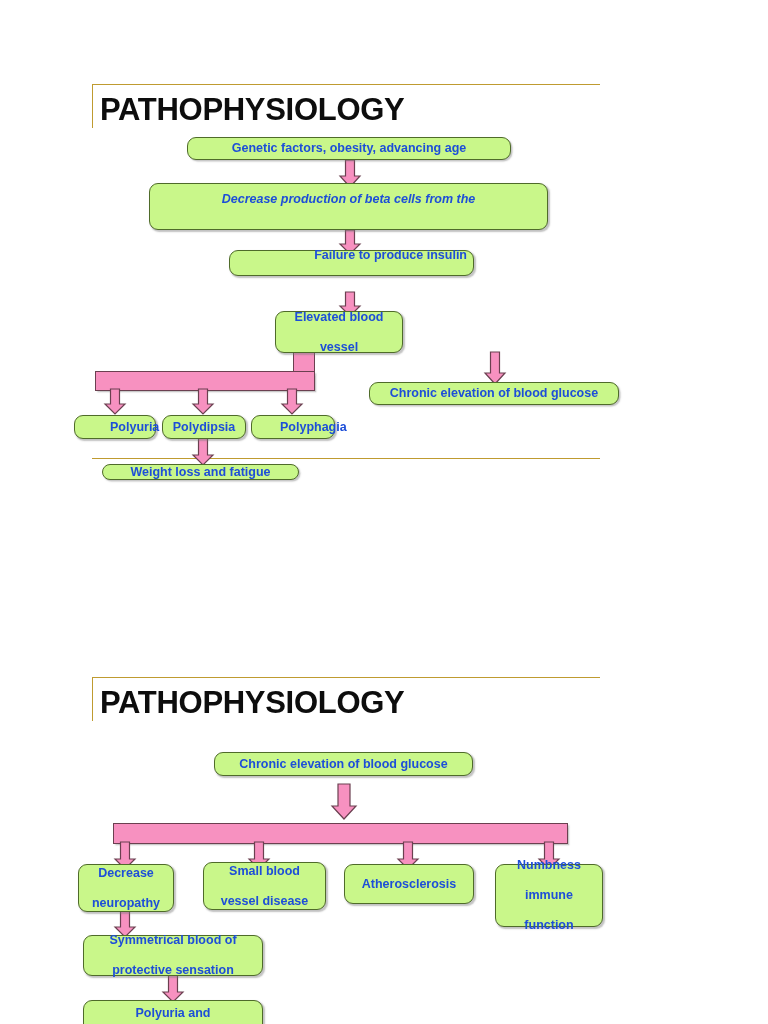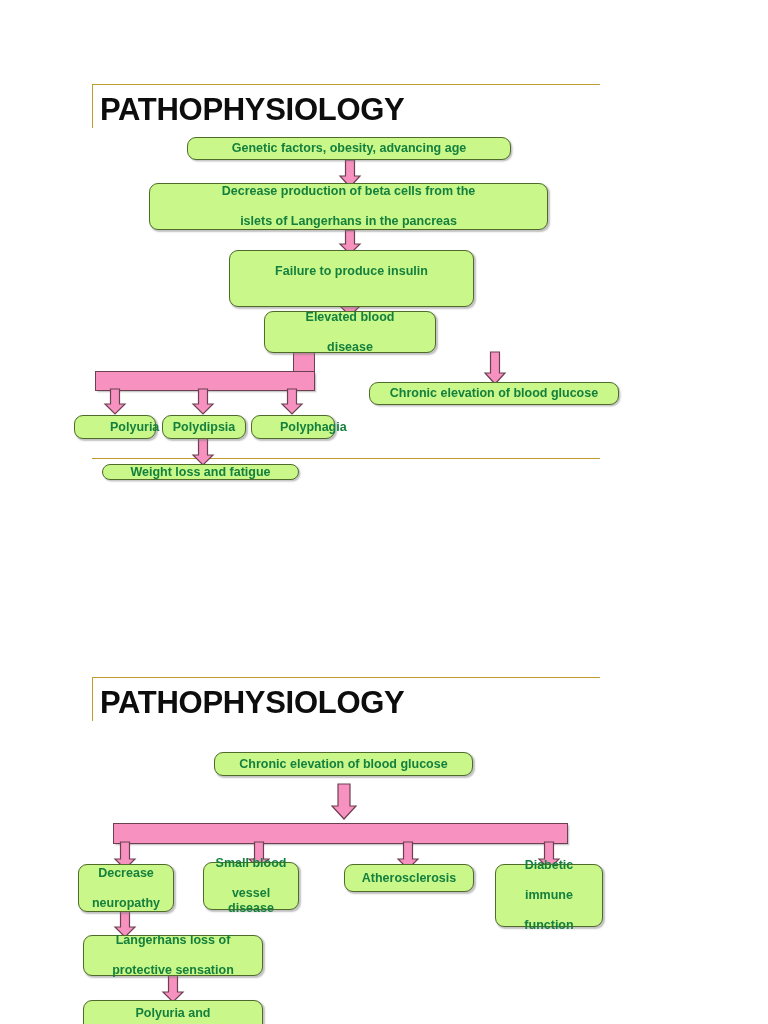--- a/index.html
+++ b/index.html
@@ -51,21 +51,21 @@
   .node {
     position: absolute;
     box-sizing: border-box;
     background: #c9f78a;
     border: 1.2px solid #4f6b2a;
     border-radius: 9px;
     font-family: "Liberation Sans", sans-serif;
     font-weight: bold;
     font-size: 12.5px;
     line-height: 15px;
-    color: #15803d;
+    color: #1d4ed8;
     display: flex;
     align-items: center;
     justify-content: center;
     text-align: center;
     padding: 2px 6px;
     box-shadow: 1.5px 1.5px 1.5px rgba(120,120,120,0.45);
     z-index: 3;
   }
   .node span { display: block; width: 100%; }
 
@@ -106,49 +106,48 @@
   <div class="node" style="left:187px; top:137px; width:324px; height:23px;">
     <span>Genetic factors, obesity, advancing age</span>
   </div>
 
   <div class="arrow" style="left:336px; top:160px;">
     <svg width="28" height="28" viewBox="0 0 28 28">
       <path d="M9.5,0 L18.5,0 L18.5,16 L24,16 L14,27 L4,16 L9.5,16 Z" fill="#f791c0" stroke="#6b4050" stroke-width="1.2"></path>
     </svg>
   </div>
 
-  <div class="node" style="left:149px; top:183px; width:399px; height:47px;">
+  <div class="node" style="left:149px; top:183px; width:399px; height:47px;font-style:italic;">
     <span>
       <span>Decrease production of beta cells from the</span><br>
-      <span>islets of Langerhans in the pancreas</span>
     </span>
   </div>
 
   <div class="arrow" style="left:336px; top:230px;">
     <svg width="28" height="25" viewBox="0 0 28 25">
       <path d="M9.5,0 L18.5,0 L18.5,14 L24,14 L14,24 L4,14 L9.5,14 Z" fill="#f791c0" stroke="#6b4050" stroke-width="1.2"></path>
     </svg>
   </div>
 
-  <div class="node" style="left:229px; top:250px; width:245px; height:57px;">
+  <div class="node" style="left:229px; top:250px; width:245px; height:26px;text-align:right;">
     <span>
       <span>Failure to produce insulin</span><br>
     </span>
   </div>
 
   <div class="arrow" style="left:336px; top:292px;">
     <svg width="28" height="25" viewBox="0 0 28 25">
       <path d="M9.5,0 L18.5,0 L18.5,14 L24,14 L14,24 L4,14 L9.5,14 Z" fill="#f791c0" stroke="#6b4050" stroke-width="1.2"></path>
     </svg>
   </div>
 
-  <div class="node" style="left:264px; top:311px; width:172px; height:42px;">
+  <div class="node" style="left:275px; top:311px; width:128px; height:42px;">
     <span>
       <span>Elevated blood</span><br>
-      <span>disease</span>
+      <span>vessel</span>
     </span>
   </div>
 
   <div class="stem" style="left:293px; top:350px; width:22px; height:38px;"></div>
 
   <div class="bar" style="left:95px; top:371px; width:220px; height:20px;"></div>
 
   <div class="arrow" style="left:481px; top:352px;">
     <svg width="28" height="33" viewBox="0 0 28 33">
       <path d="M9.5,0 L18.5,0 L18.5,21 L24,21 L14,32 L4,21 L9.5,21 Z" fill="#f791c0" stroke="#6b4050" stroke-width="1.2"></path>
@@ -237,46 +236,46 @@
       <path d="M9.5,0 L18.5,0 L18.5,17 L24,17 L14,27 L4,17 L9.5,17 Z" fill="#f791c0" stroke="#6b4050" stroke-width="1.2"></path>
     </svg>
   </div>
 
   <div class="node" style="left:78px; top:864px; width:96px; height:48px;">
     <span>
       <span>Decrease</span><br>
       <span>neuropathy</span>
     </span>
   </div>
-  <div class="node" style="left:203px; top:862px; width:96px; height:48px;">
+  <div class="node" style="left:203px; top:862px; width:123px; height:48px;">
     <span>
       <span>Small blood</span><br>
       <span>vessel disease</span>
     </span>
   </div>
-  <div class="node" style="left:344px; top:864px; width:130px; height:28px;justify-content:center;">
+  <div class="node" style="left:344px; top:864px; width:130px; height:40px;justify-content:center;">
     <span>Atherosclerosis</span>
   </div>
   <div class="node" style="left:495px; top:864px; width:108px; height:63px;">
     <span>
-      <span>Diabetic</span><br>
+      <span>Numbness</span><br>
       <span>immune</span><br>
       <span>function</span>
     </span>
   </div>
 
   <div class="arrow" style="left:111px; top:910px;">
     <svg width="28" height="28" viewBox="0 0 28 28">
       <path d="M9.5,0 L18.5,0 L18.5,17 L24,17 L14,27 L4,17 L9.5,17 Z" fill="#f791c0" stroke="#6b4050" stroke-width="1.2"></path>
     </svg>
   </div>
 
   <div class="node" style="left:83px; top:935px; width:180px; height:41px;">
     <span>
-      <span>Langerhans loss of</span><br>
+      <span>Symmetrical blood of</span><br>
       <span>protective sensation</span>
     </span>
   </div>
 
   <div class="arrow" style="left:159px; top:975px;">
     <svg width="28" height="28" viewBox="0 0 28 28">
       <path d="M9.5,0 L18.5,0 L18.5,17 L24,17 L14,27 L4,17 L9.5,17 Z" fill="#f791c0" stroke="#6b4050" stroke-width="1.2"></path>
     </svg>
   </div>
 

